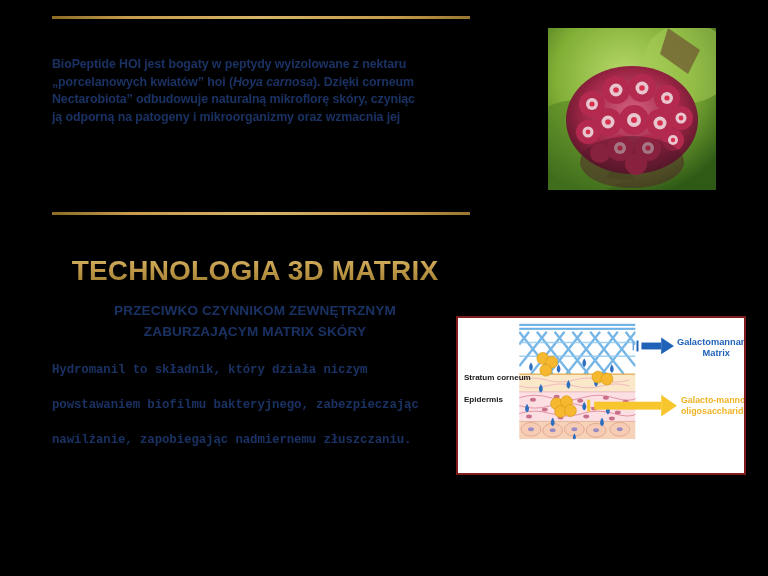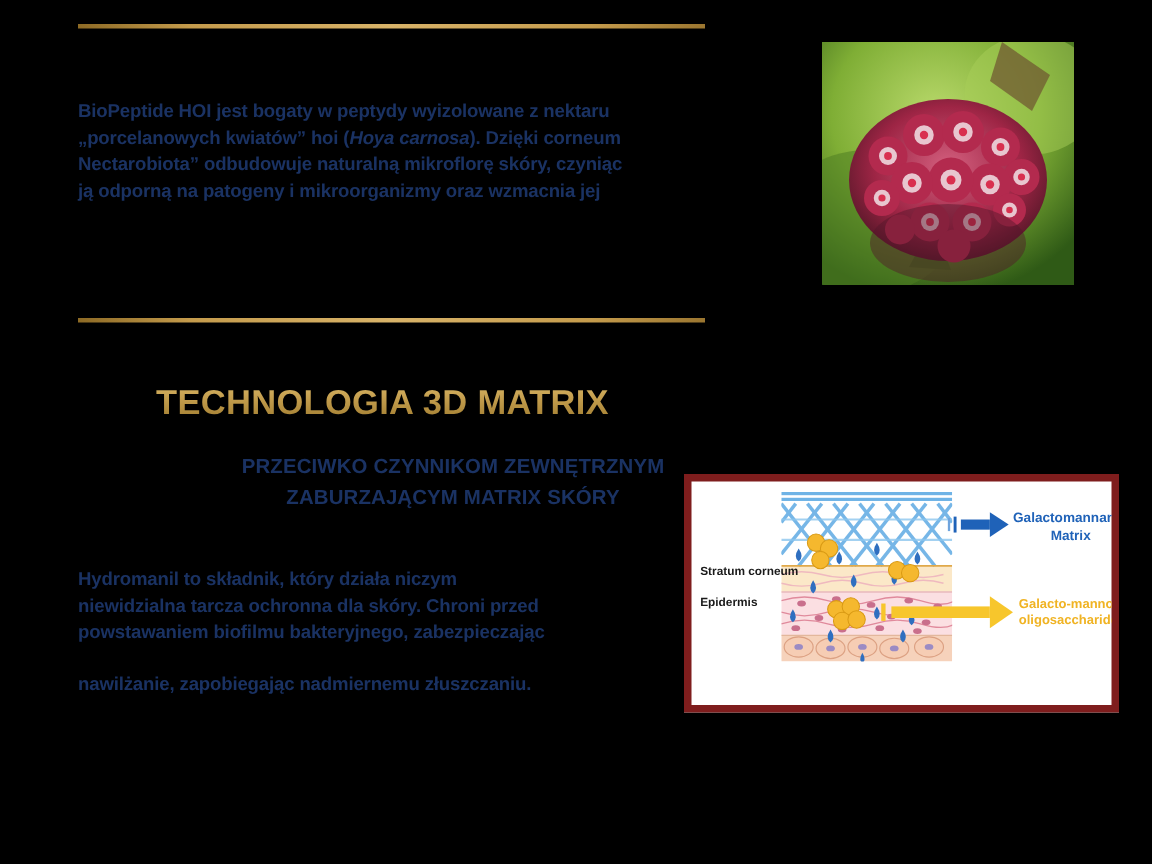--- a/index.html
+++ b/index.html
@@ -33,54 +33,53 @@
 
   
   .para {
     position: absolute;
     color: #1a3263;
     font-weight: 700;
     font-size: 12.4px;
     line-height: 17.6px;
     letter-spacing: -0.1px;
   }
-  #para-one  { left: 52px; top: 66px;  width: 432px; }
-  #para-two  { left: 52px; top: 378px; width: 392px; }
+  #para-one  { left: 52px; top: 56px;  width: 432px; }
+  #para-two  { left: 52px; top: 362px; width: 392px; font-family: Liberation Mono, monospace; }
 
   .para b { font-weight: 800; }
   .para i { font-style: italic; }
 
   
   #tech-heading {
     position: absolute;
     left: 0;
     top: 255px;
     width: 510px;
     text-align: center;
-    font-size: 23px;
+    font-size: 28px;
     font-weight: 800;
     letter-spacing: 0.2px;
     color: #b8913e;
     background: linear-gradient(180deg,#d9b667 0%,#c09a4a 45%,#9d7a2e 100%);
     -webkit-background-clip: text;
     background-clip: text;
     -webkit-text-fill-color: transparent;
   }
   #tech-sub {
     position: absolute;
     left: 0;
     top: 300px;
     width: 510px;
     text-align: center;
     font-size: 13.6px;
     font-weight: 800;
     line-height: 21px;
     color: #1a3263;
     letter-spacing: 0.1px;
-    padding-left: 47px;
   }
 
   
   #flower-photo {
     position: absolute;
     left: 548px;
     top: 28px;
     width: 168px;
     height: 162px;
     overflow: hidden;
@@ -89,21 +88,21 @@
   #flower-photo svg { display:block; width:100%; height:100%; }
 
   
   #diagram-card {
     position: absolute;
     left: 456px;
     top: 316px;
     width: 290px;
     height: 159px;
     background: #ffffff;
-    border: 5px solid #7f1d1d;
+    border: 2px solid #7f1d1d;
     box-sizing: border-box;
   }
   #diagram-svg { display: block; width: 100%; height: 126px; }
   #diagram-caption {
     position: absolute;
     left: 0; right: 0;
     bottom: 8px;
     text-align: center;
     font-size: 7.4px;
     color: #3a3a3a;
@@ -196,21 +195,21 @@
   </div>
 
   <div id="tech-heading">TECHNOLOGIA 3D MATRIX</div>
   <div id="tech-sub">
     <span>PRZECIWKO CZYNNIKOM ZEWNĘTRZNYM</span><br>
     <span>ZABURZAJĄCYM MATRIX SKÓRY</span>
   </div>
 
   <div class="para" id="para-two">
     <b>Hydromanil</b><span> to składnik, który działa niczym</span><br>
-    <span>niewidzialna tarcza ochronna dla skóry. Chroni przed</span><br>
+    <br>
     <span>powstawaniem biofilmu bakteryjnego, zabezpieczając</span><br>
     <br>
     <span>nawilżanie, zapobiegając nadmiernemu złuszczaniu.</span>
   </div>
 
   <div id="diagram-card">
     <svg id="diagram-svg" viewBox="0 0 290 126" aria-hidden="true">
       <defs>
         <clipPath id="skinclip">
             <rect x="62" y="4" width="118" height="118"></rect>

